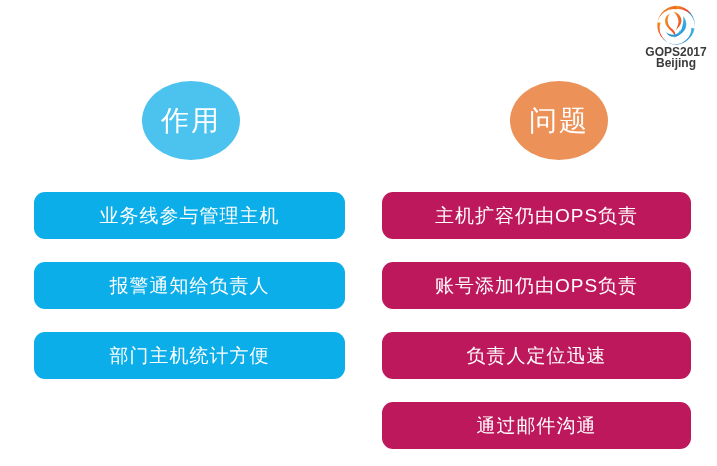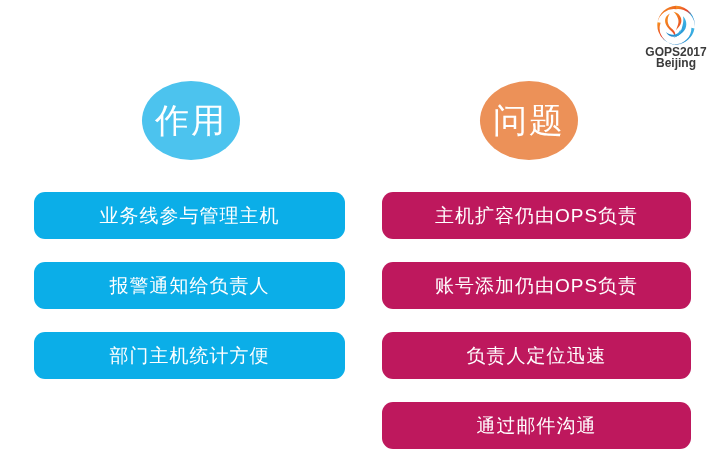--- a/index.html
+++ b/index.html
@@ -43,32 +43,32 @@
   }
 
   
   .circle {
     position: absolute;
     border-radius: 50%;
     display: flex;
     align-items: center;
     justify-content: center;
     color: #ffffff;
-    font-size: 34px;
+    font-size: 28px;
     letter-spacing: 2px;
   }
   .circle-blue {
     left: 142px;
     top: 81px;
     width: 98px;
     height: 79px;
     background: #4cc3ee;
   }
   .circle-orange {
-    left: 480px;
+    left: 510px;
     top: 81px;
     width: 98px;
     height: 79px;
     background: #ec9158;
   }
 
   
   .col {
     position: absolute;
     top: 192px;

